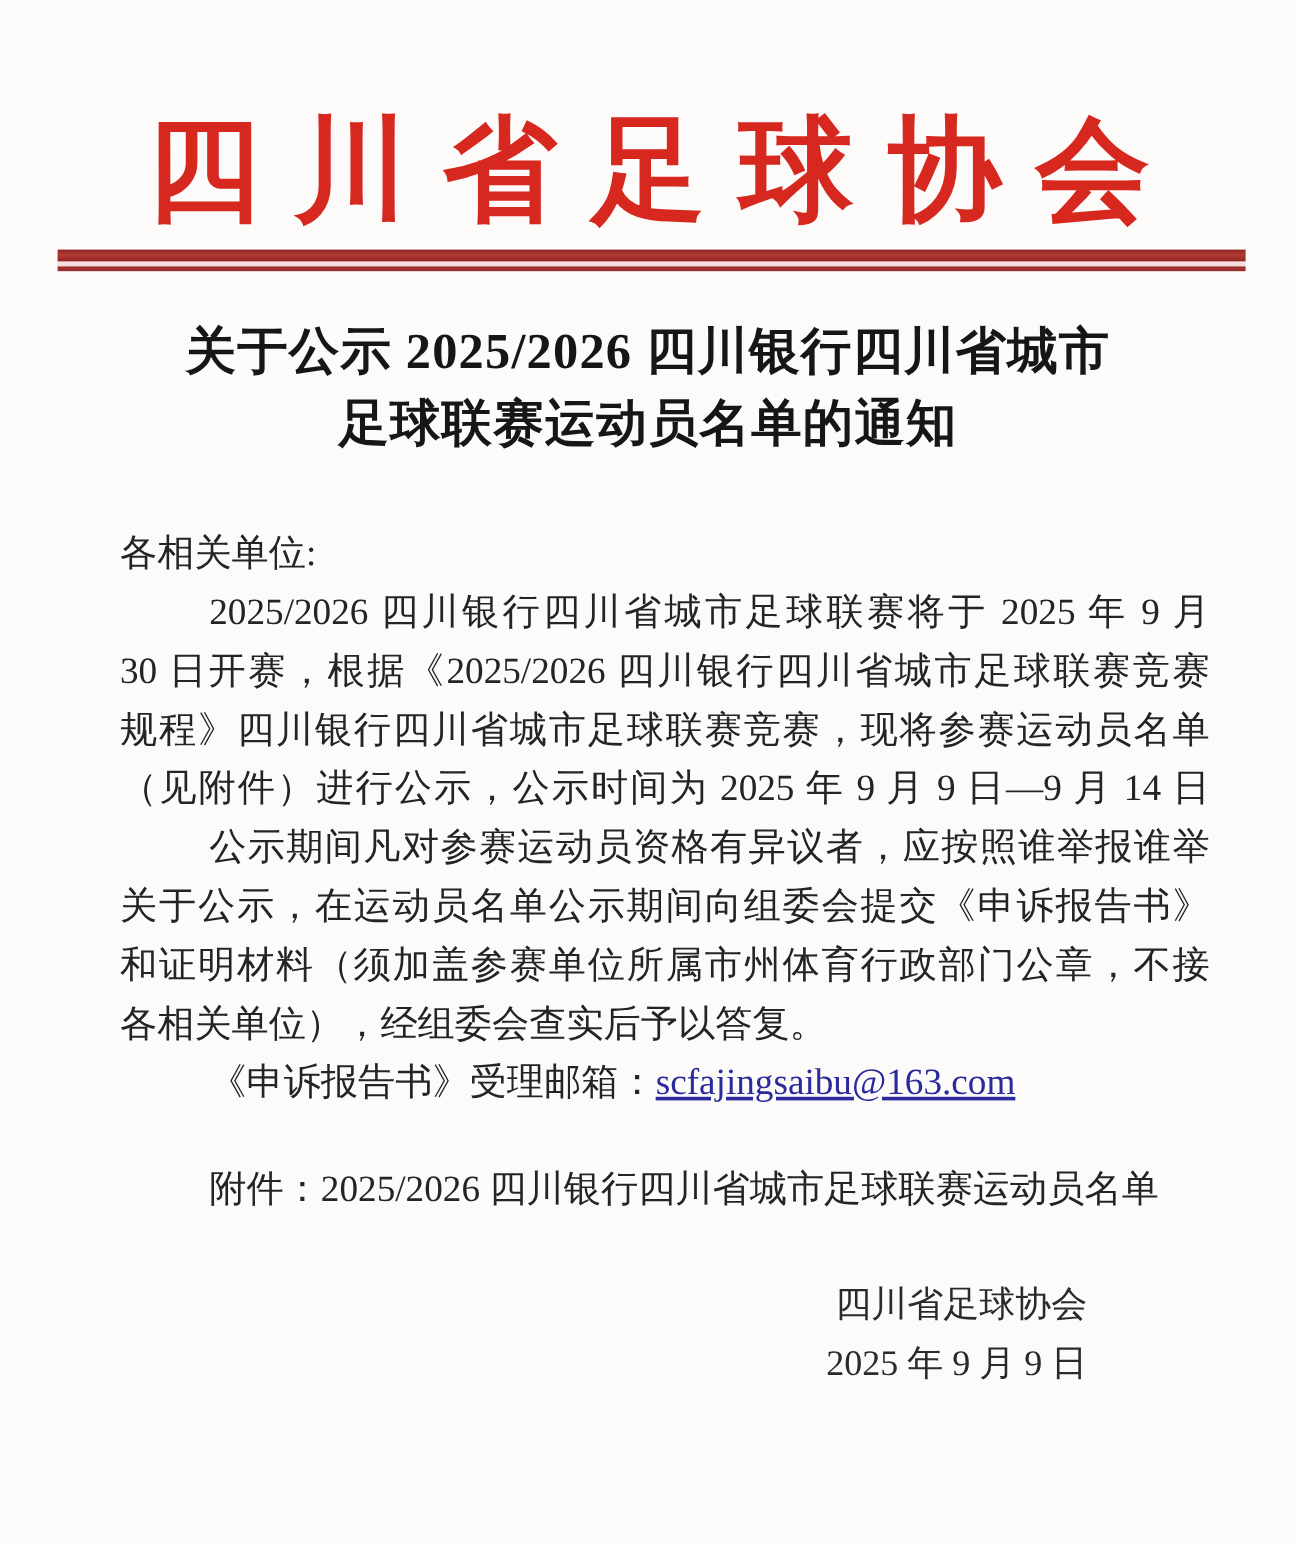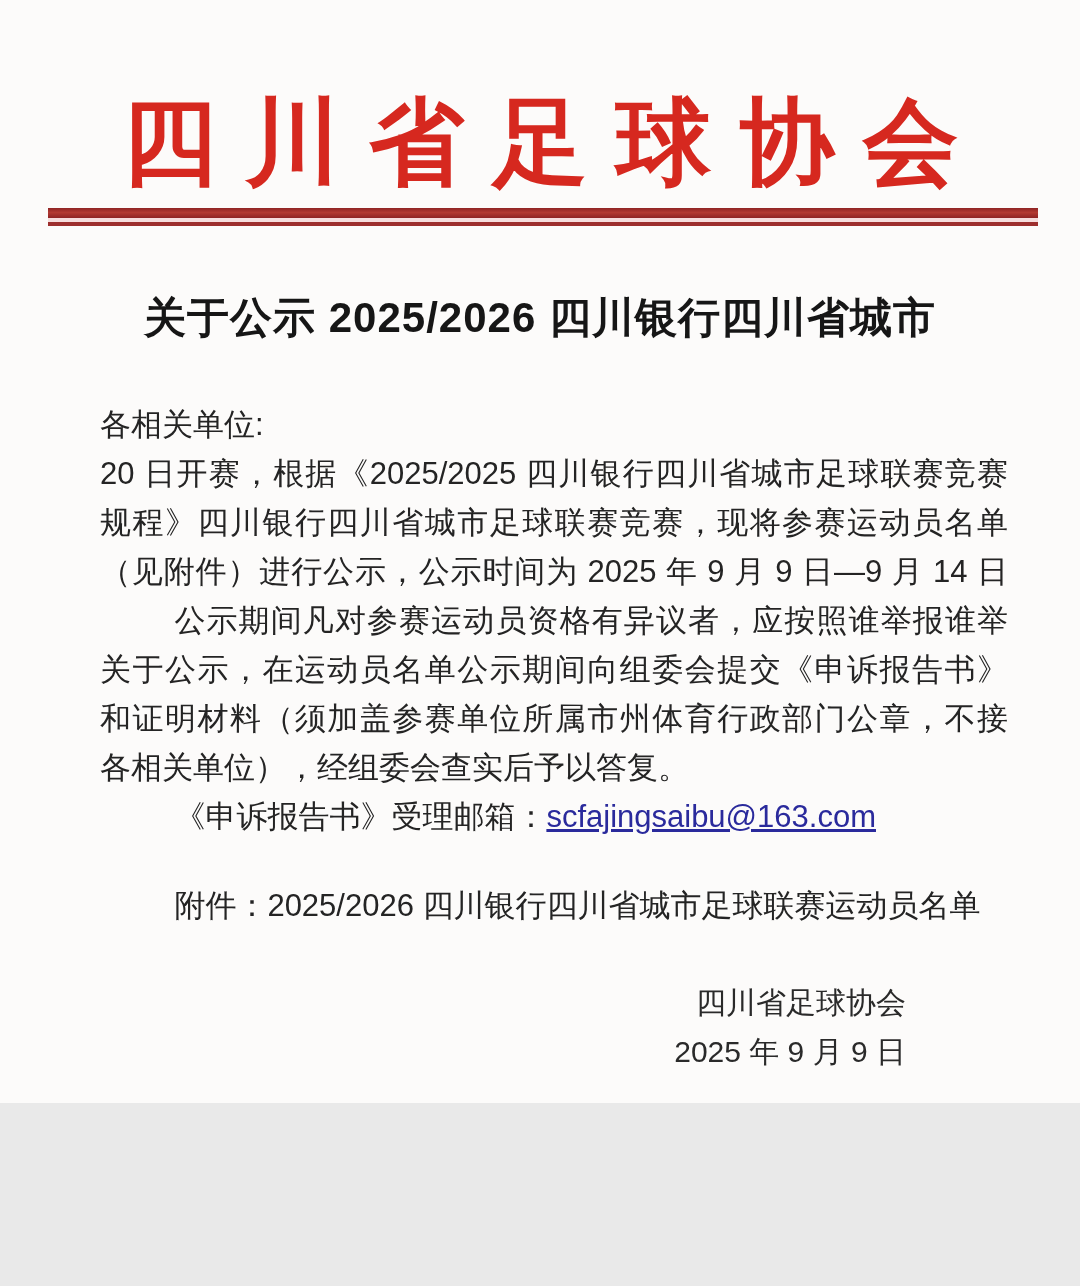--- a/index.html
+++ b/index.html
@@ -3,25 +3,25 @@
 <meta charset="utf-8">
 <style>
   html, body {
     margin: 0;
     padding: 0;
     background: #e9e9e9;
   }
   .page {
     position: relative;
     width: 1080px;
-    height: 1103px;
+    height: 1286px;
     margin: 0 auto;
     background: #fcfbfa;
     overflow: hidden;
-    font-family: Liberation Sans, sans-serif;
+    font-family: Liberation Serif, serif;
     color: #242424;
   }
   
   .org-header {
     margin-top: 92px;
     font-size: 95px;
     line-height: 100px;
     font-weight: bold;
     text-align: center;
     color: var(--header-red, #d6281f);
@@ -39,21 +39,21 @@
   .rule-gap {
     height: 4px;
     background: #f6dddd;
   }
   .rule-thin {
     height: 4px;
     background: var(--rule-red, #9d2f2e);
   }
   
   .doc-title {
-    margin-top: 62px;
+    margin-top: 38px;
     text-align: center;
     font-size: 42px;
     line-height: 60px;
     font-weight: bold;
     color: #161616;
     letter-spacing: 1px;
   }
   
   .body-text {
     margin: 52px 72px 0 100px;
@@ -96,27 +96,29 @@
   <div class="org-header">四川省足球协会</div>
 
   <div class="rule">
     <div class="rule-thick"></div>
     <div class="rule-gap"></div>
     <div class="rule-thin"></div>
   </div>
 
   <div class="doc-title">
     <div>关于公示 2025/2026 四川银行四川省城市</div>
+    <div>足球联赛运动员名单的通知</div>
   </div>
 
   <div class="body-text">
 
     <div class="line">各相关单位:</div>
 
-    <div class="line fill">20 日开赛，根据《2025/2025 四川银行四川省城市足球联赛竞赛</div>
+    <div class="line fill ind">2025/2026 四川银行四川省城市足球联赛将于 2025 年 9 月</div>
+    <div class="line fill">30 日开赛，根据《2025/2026 四川银行四川省城市足球联赛竞赛</div>
     <div class="line fill">规程》四川银行四川省城市足球联赛竞赛，现将参赛运动员名单</div>
     <div class="line fill">（见附件）进行公示，公示时间为 2025 年 9 月 9 日—9 月 14 日</div>
 
     <div class="line fill ind">公示期间凡对参赛运动员资格有异议者，应按照谁举报谁举</div>
     <div class="line fill">关于公示，在运动员名单公示期间向组委会提交《申诉报告书》</div>
     <div class="line fill">和证明材料（须加盖参赛单位所属市州体育行政部门公章，不接</div>
     <div class="line">各相关单位），经组委会查实后予以答复。</div>
 
     <div class="line ind">
       <span>《申诉报告书》受理邮箱：</span><a class="email">scfajingsaibu@163.com</a>

